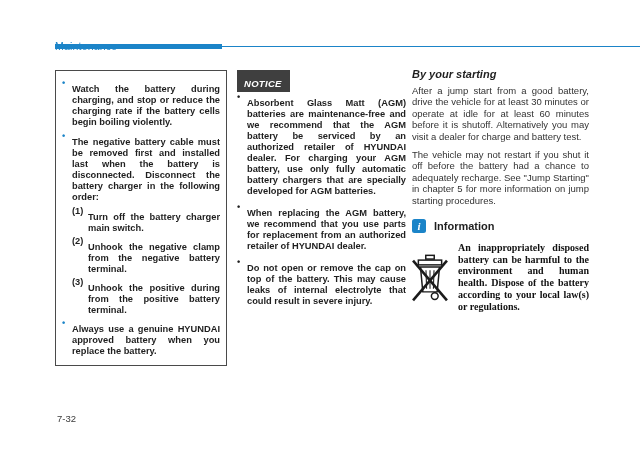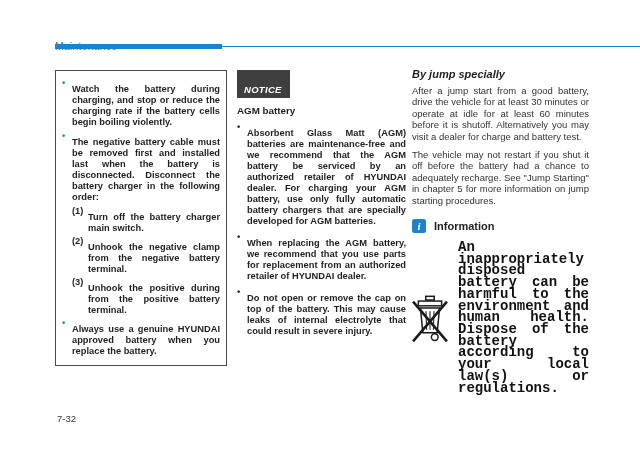--- a/index.html
+++ b/index.html
@@ -39,39 +39,39 @@
     text-align:justify;text-justify:inter-word;margin-top:6px;}
   .list .item.numbered{margin-left:10px;margin-bottom:2px;}
   .list .item.numbered .marker{width:16px;}
   .blue-bullets .item:not(.numbered) .marker{color:var(--accent);}
   .dark-bullets .item .marker{color:var(--ink);}
   .dark-bullets .item{margin-bottom:5px;}
   
   .notice-badge{
     display:inline-block;background:var(--notice-bg);color:#ffffff;
     font-weight:bold;font-style:italic;font-size:9.5px;
-    padding:14px 8px 3px 7px;letter-spacing:.3px;
+    padding:8px 8px 3px 7px;letter-spacing:.3px;
   }
   .notice-heading{font-weight:bold;font-size:9.8px;color:var(--ink);margin:7px 0 6px 0;}
   
   .jump-heading{font-weight:bold;font-style:italic;font-size:11px;color:var(--ink);margin-bottom:5px;}
   .para{font-size:9.5px;line-height:11.4px;color:var(--ink-soft);
     text-align:justify;text-justify:inter-word;margin-bottom:7px;}
   .info-head-row{display:flex;align-items:center;margin-top:13px;margin-bottom:9px;}
   .info-icon{
     flex:none;width:14px;height:14px;background:var(--accent);border-radius:2.5px;
     color:#fff;font-family:"Liberation Serif", serif;font-style:italic;font-weight:bold;
     font-size:11px;line-height:14px;text-align:center;margin-right:8px;
   }
   .info-heading{font-weight:bold;font-size:11px;color:var(--ink);}
   .info-body{display:flex;}
   .weee-icon{flex:none;width:36px;margin-right:10px;margin-top:2px;}
   .info-text{
-    flex:1;font-family:Liberation Mono, monospace;font-weight:bold;
-    font-size:14px;line-height:11.7px;color:#111111;
+    flex:1;font-family:Liberation Serif, serif;font-weight:bold;
+    font-size:10px;line-height:11.7px;color:#111111;
     text-align:justify;text-justify:inter-word;
   }
   
   .page-num{position:absolute;left:57px;top:413px;font-size:9.5px;color:#3a3a3a;}
 </style>
 </head>
 <body>
 
 <div class="hdr-title">Maintenance</div>
 <div class="hdr-rule-thick"></div>
@@ -103,39 +103,38 @@
         <div class="item">
           <span class="marker">•</span>
           <span class="txt">Always use a genuine HYUNDAI approved battery when you replace the battery.</span>
         </div>
       </div>
   </div>
 </div>
 
 <div class="col col2">
   <span class="notice-badge">NOTICE</span>
-  <div class="notice-heading">AGM battery</div>
   <div class="list dark-bullets">
       <div class="item">
         <span class="marker">•</span>
         <span class="txt">Absorbent Glass Matt (AGM) batteries are maintenance-free and we recommend that the AGM battery be serviced by an authorized retailer of HYUNDAI dealer. For charging your AGM battery, use only fully automatic battery chargers that are specially developed for AGM batteries.</span>
       </div>
       <div class="item">
         <span class="marker">•</span>
         <span class="txt">When replacing the AGM battery, we recommend that you use parts for replacement from an authorized retailer of HYUNDAI dealer.</span>
       </div>
       <div class="item">
         <span class="marker">•</span>
         <span class="txt">Do not open or remove the cap on top of the battery. This may cause leaks of internal electrolyte that could result in severe injury.</span>
       </div>
     </div>
 </div>
 
 <div class="col col3">
-  <div class="jump-heading">By jump specially</div>
+  <div class="jump-heading">By your starting</div>
   <div>
       <div class="para">After a jump start from a good battery, drive the vehicle for at least 30 minutes or operate at idle for at least 60 minutes before it is shutoff. Alternatively you may visit a dealer for charge and battery test.</div>
       <div class="para">The vehicle may not restart if you shut it off before the battery had a chance to adequately recharge. See "Jump Starting" in chapter 5 for more information on jump starting procedures.</div>
     </div>
 
   <div class="info-head-row">
     <div class="info-icon">i</div>
     <div class="info-heading">Information</div>
   </div>
   <div class="info-body">

